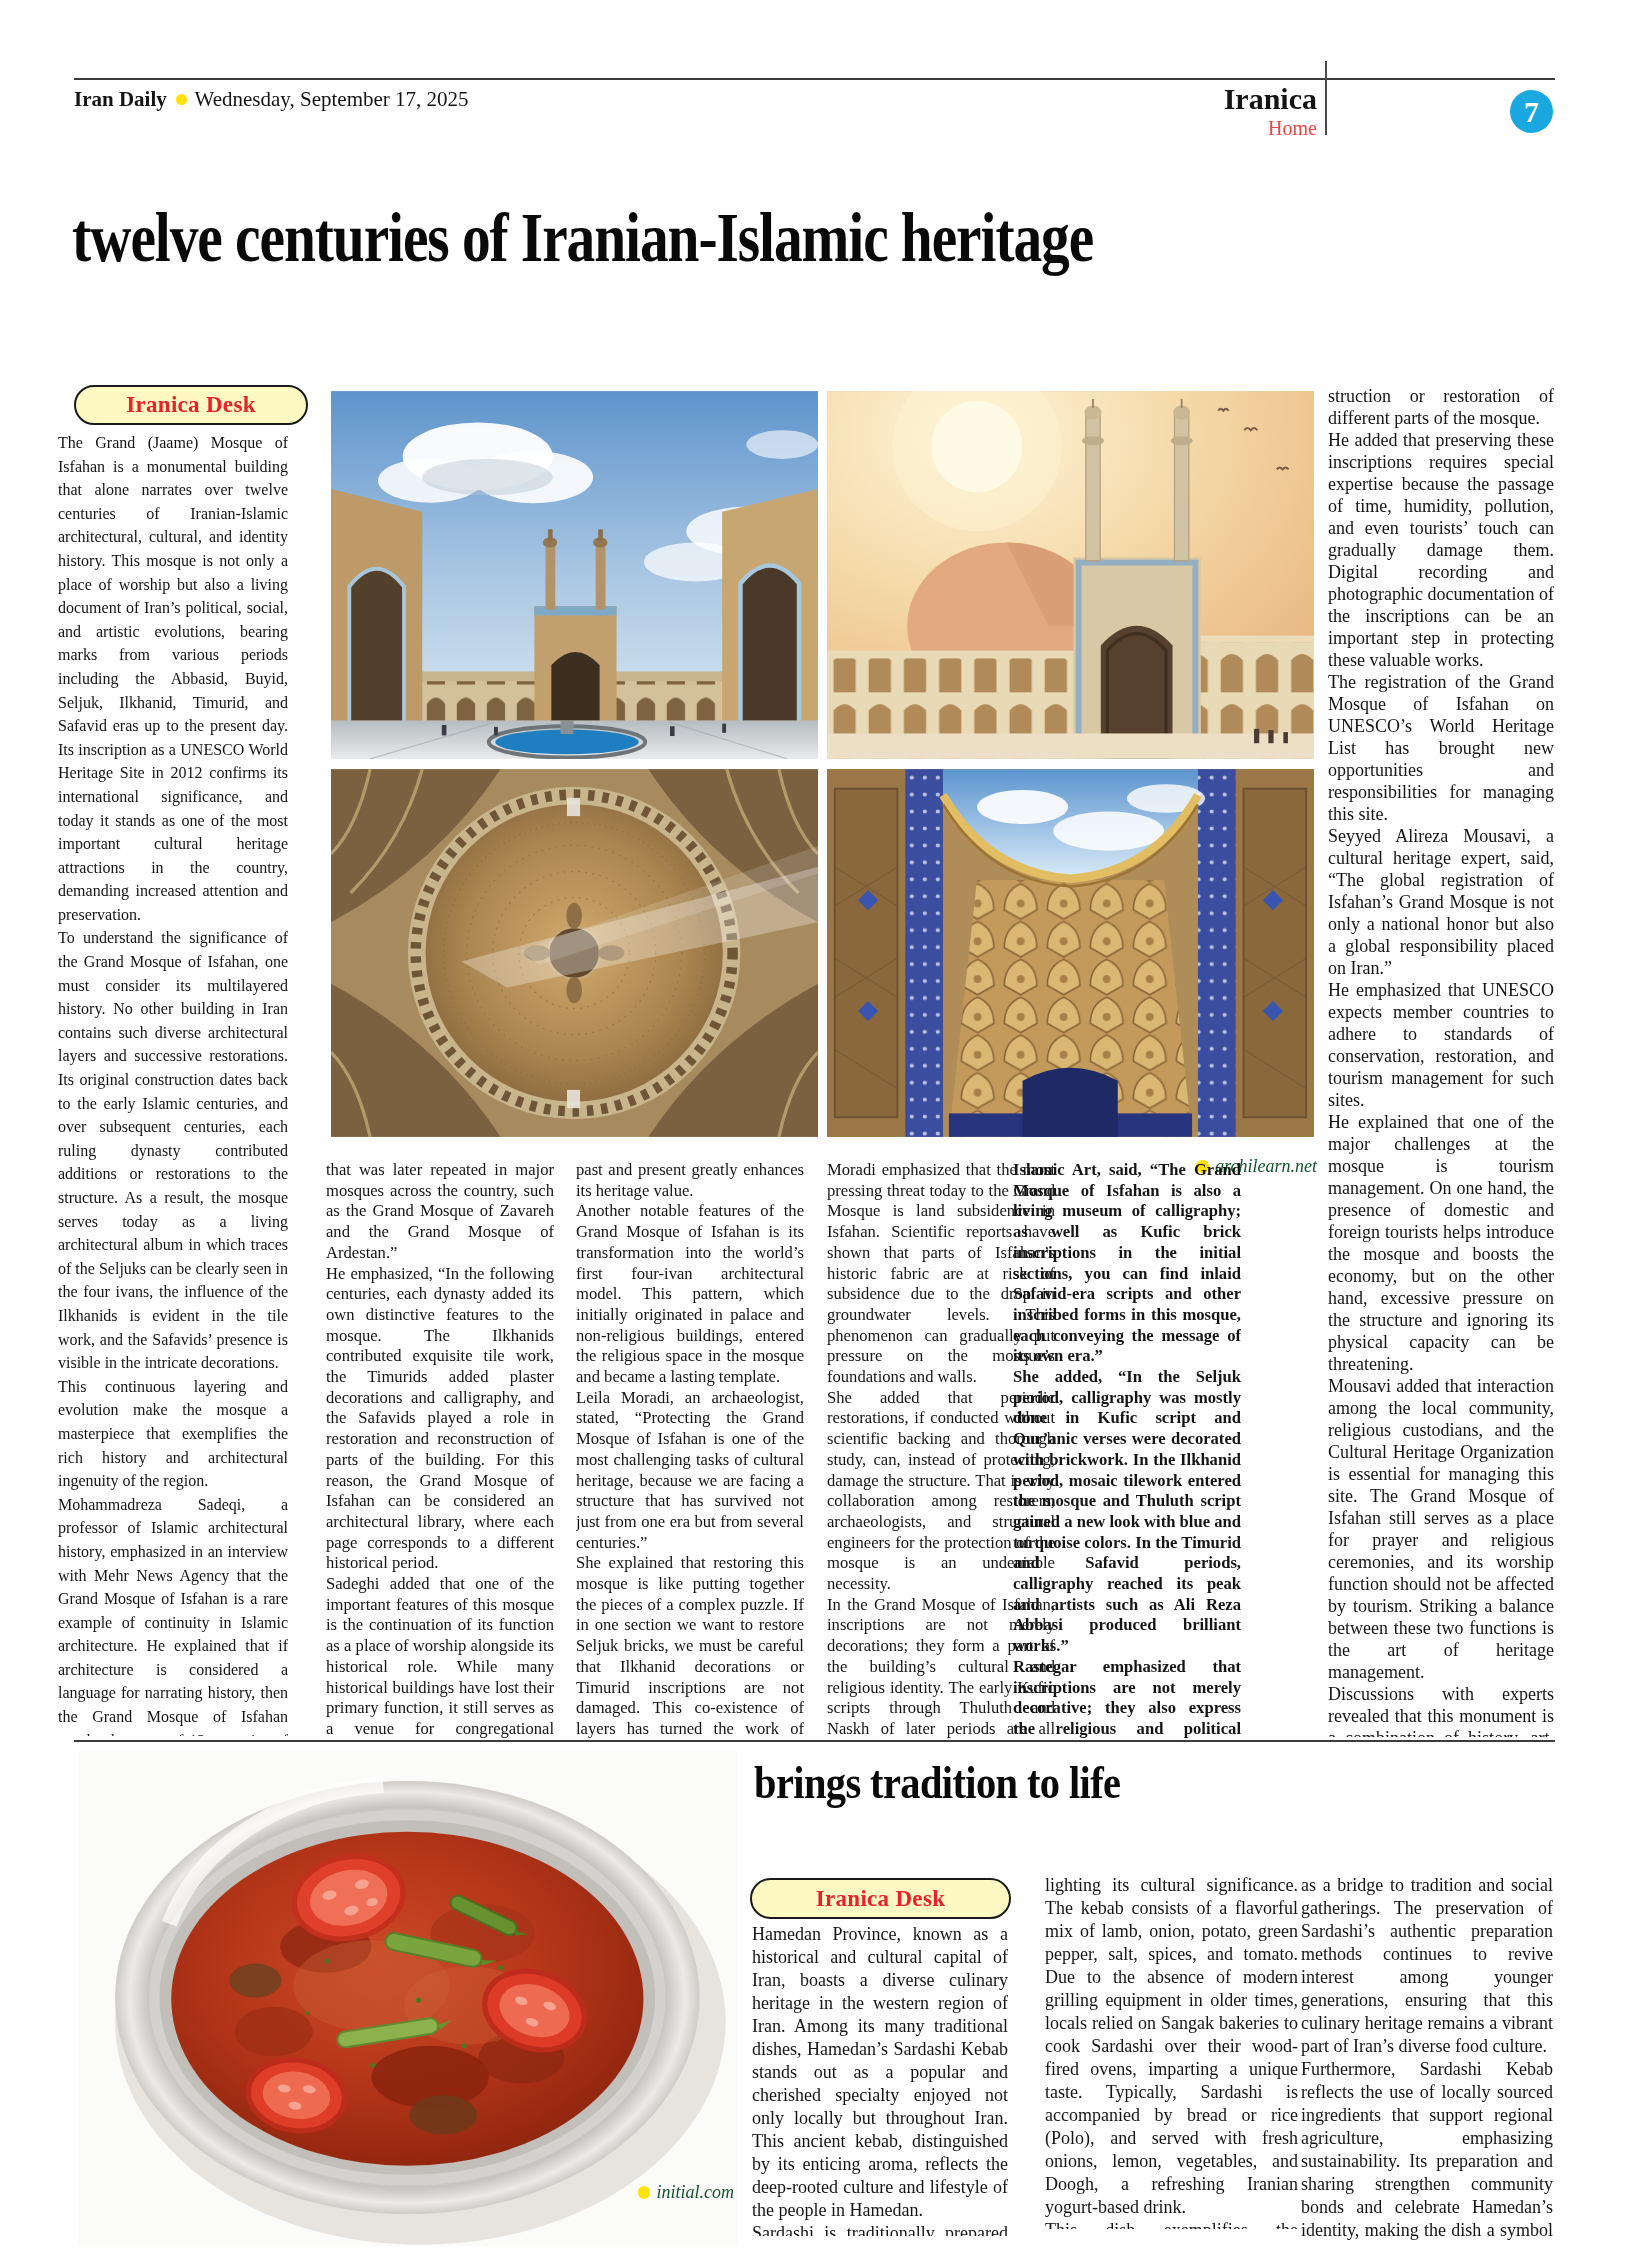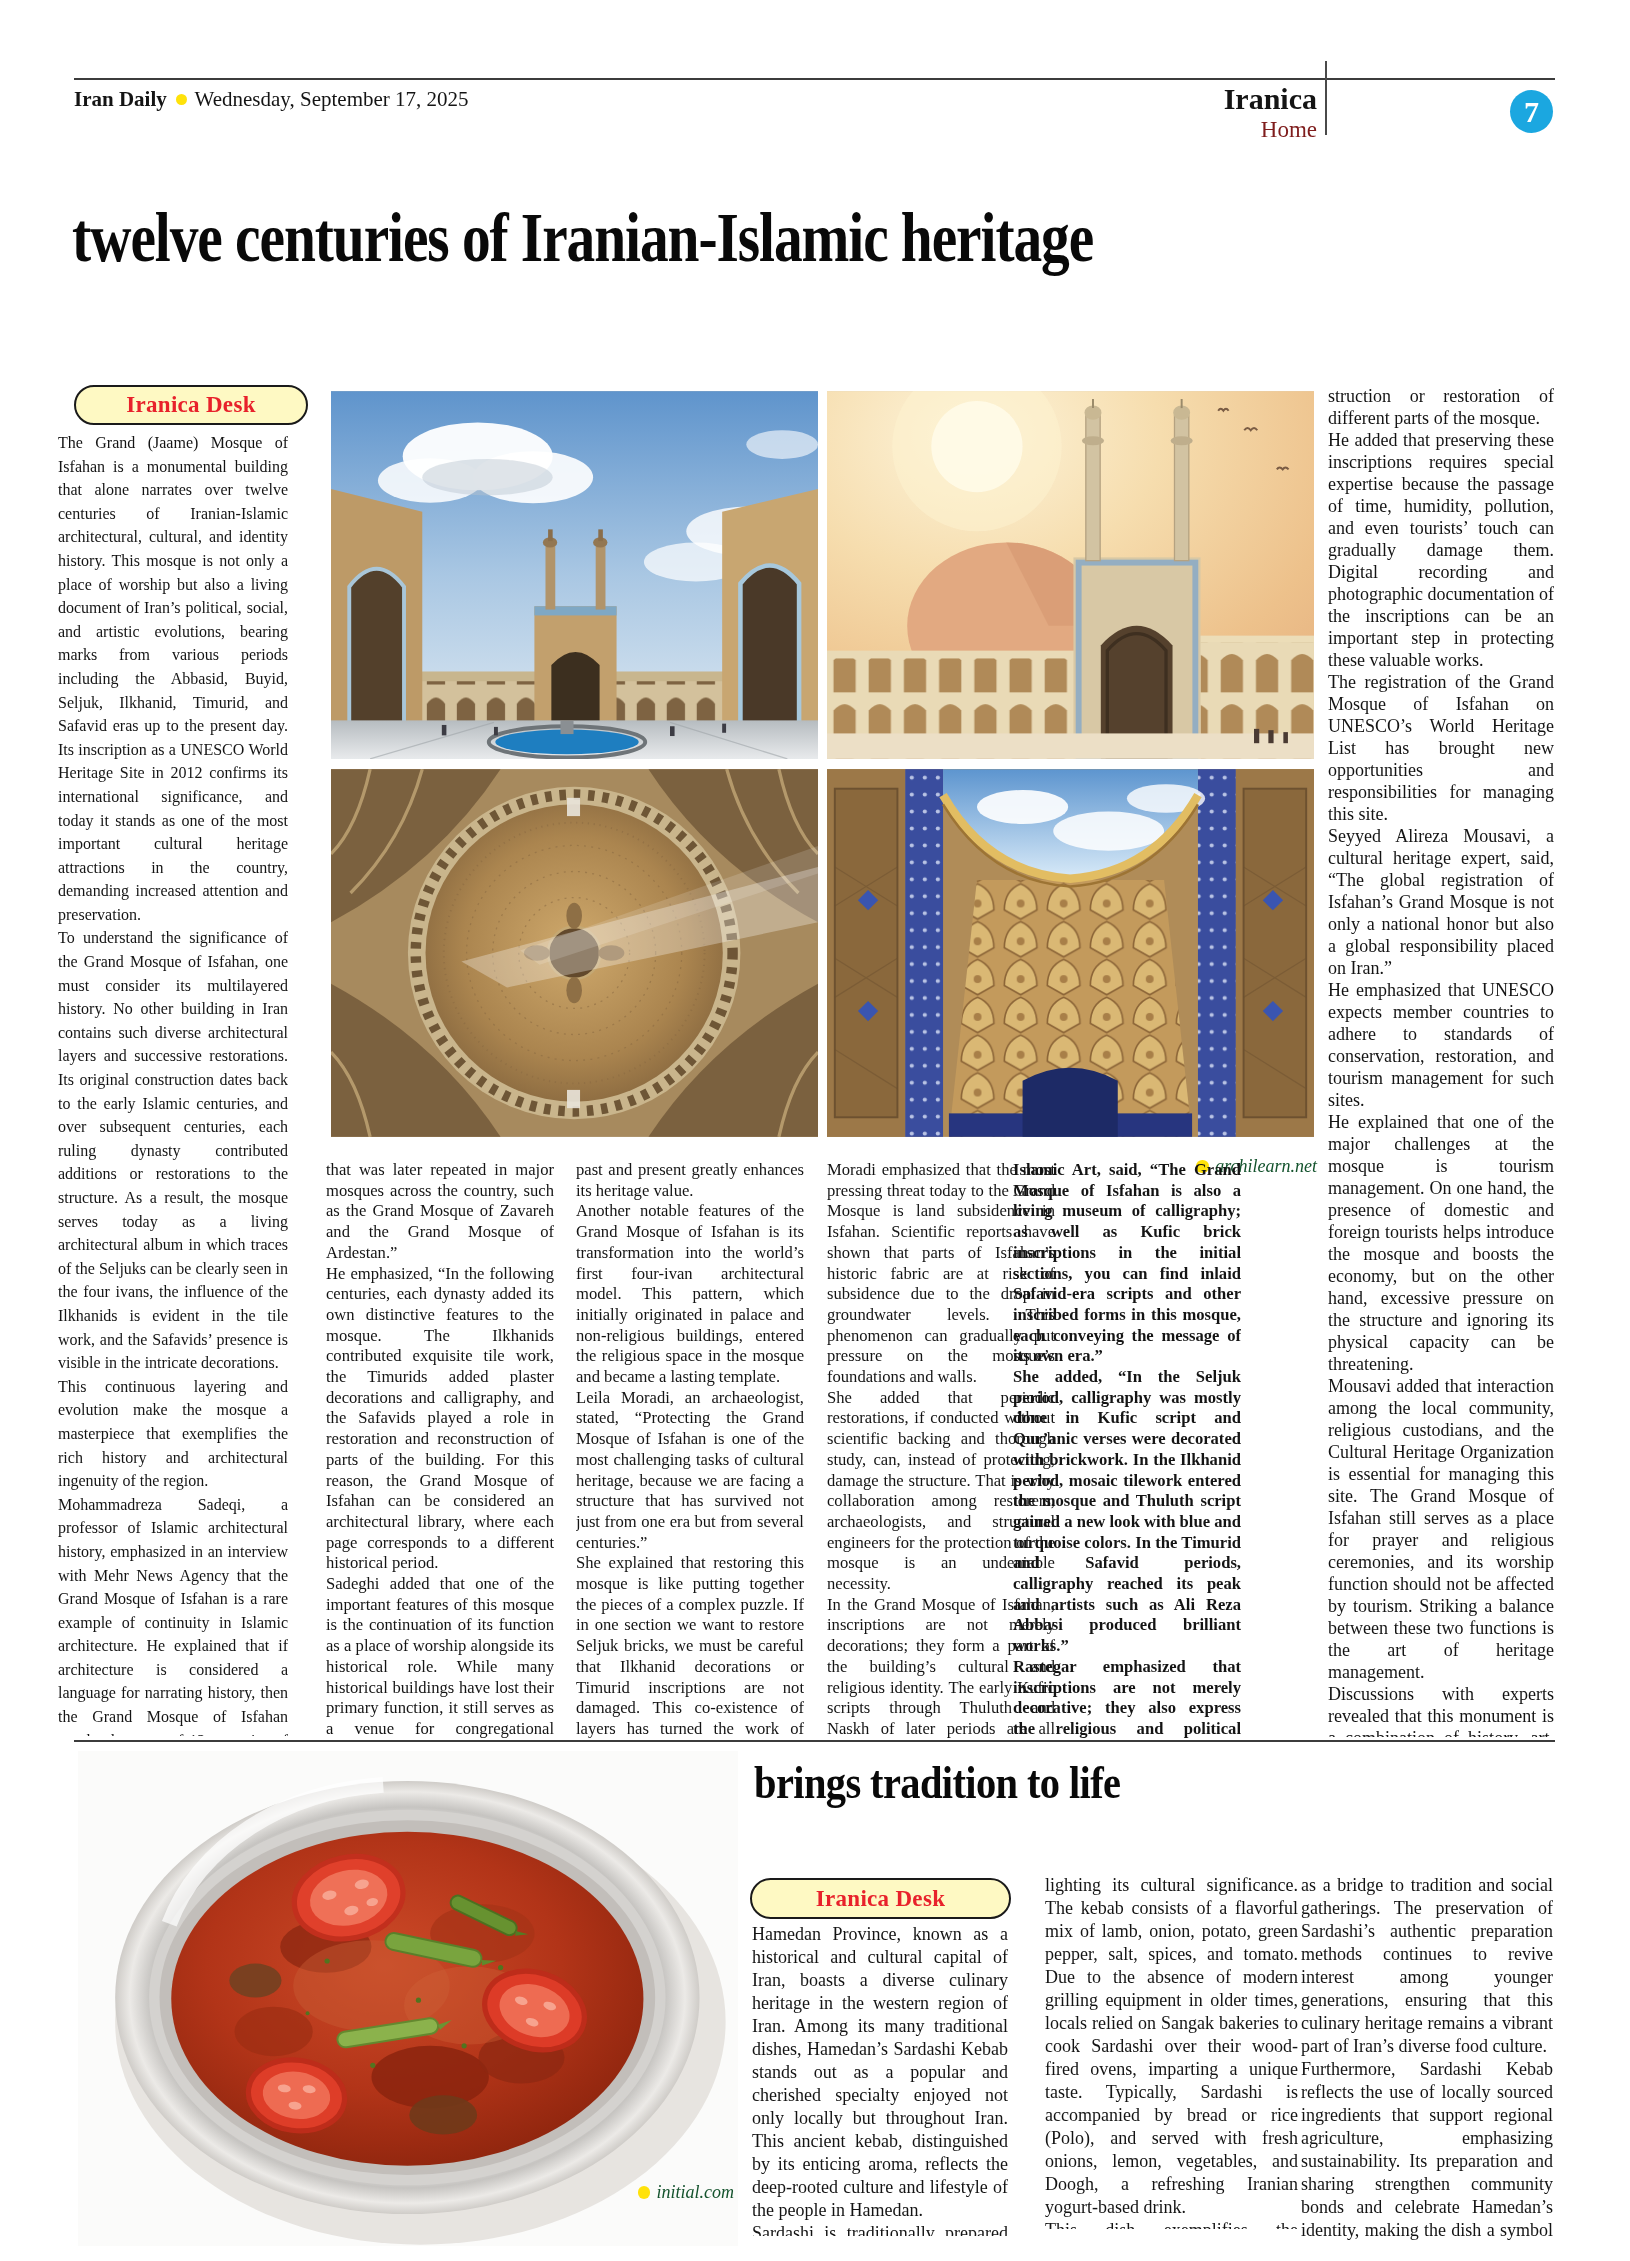--- a/index.html
+++ b/index.html
@@ -8,21 +8,21 @@
   .abs{position:absolute;}
 
   
   .rule{background:#3c3c3c;height:2px;}
   #masthead-left{left:74px;top:87px;font-size:21px;white-space:nowrap;}
   #masthead-left .paper{font-weight:bold;}
   .ydot{display:inline-block;width:11px;height:11px;border-radius:50%;background:#ffe20a;
         vertical-align:1.3px;margin:0 7.8px 0 9px;}
   #masthead-right{left:991px;top:83px;width:326px;text-align:right;line-height:1.08;}
   #masthead-right .section{font-weight:bold;font-size:30px;}
-  #masthead-right .sub{font-size:23px;color:#7f1d1d;margin-top:2.6px;}
+  #masthead-right .sub{font-size:20px;color:#ef4444;margin-top:2.6px;}
   #vert-div{left:1325px;top:61px;width:2px;height:74px;background:#4a4a4a;}
   #page-badge{left:1510px;top:90px;width:43px;height:43px;border-radius:50%;background:#1ba7e0;
               display:flex;align-items:center;justify-content:center;color:#fff;
               font-size:30px;font-weight:bold;}
 
   
   .headline{font-weight:bold;color:#090909;white-space:nowrap;}
   .headline .sq{display:inline-block;transform:scaleX(.82);transform-origin:0 50%;letter-spacing:-1.3px;}
   #headline-a1{left:72px;top:190px;font-size:70px;line-height:95px;}
   #headline-a2{left:754px;top:1753px;font-size:46px;line-height:59px;}

